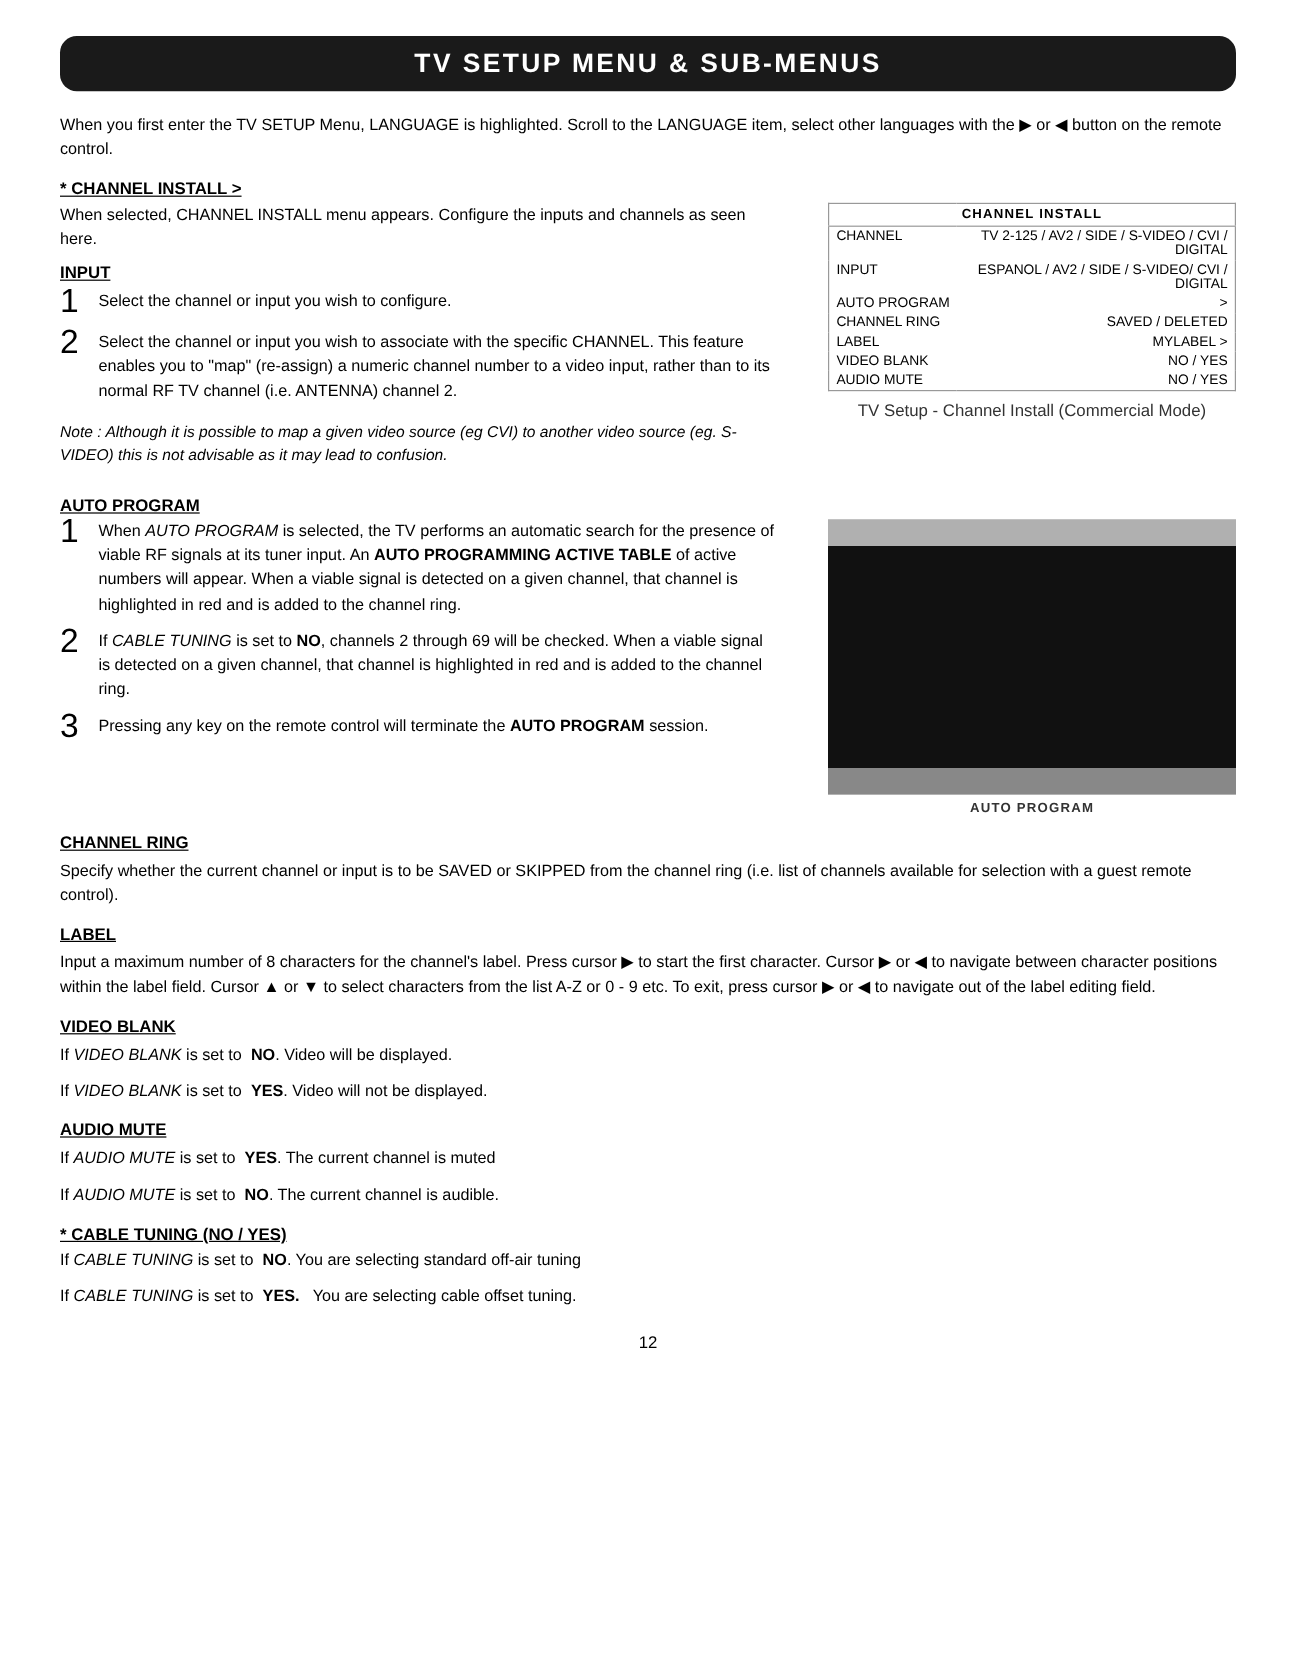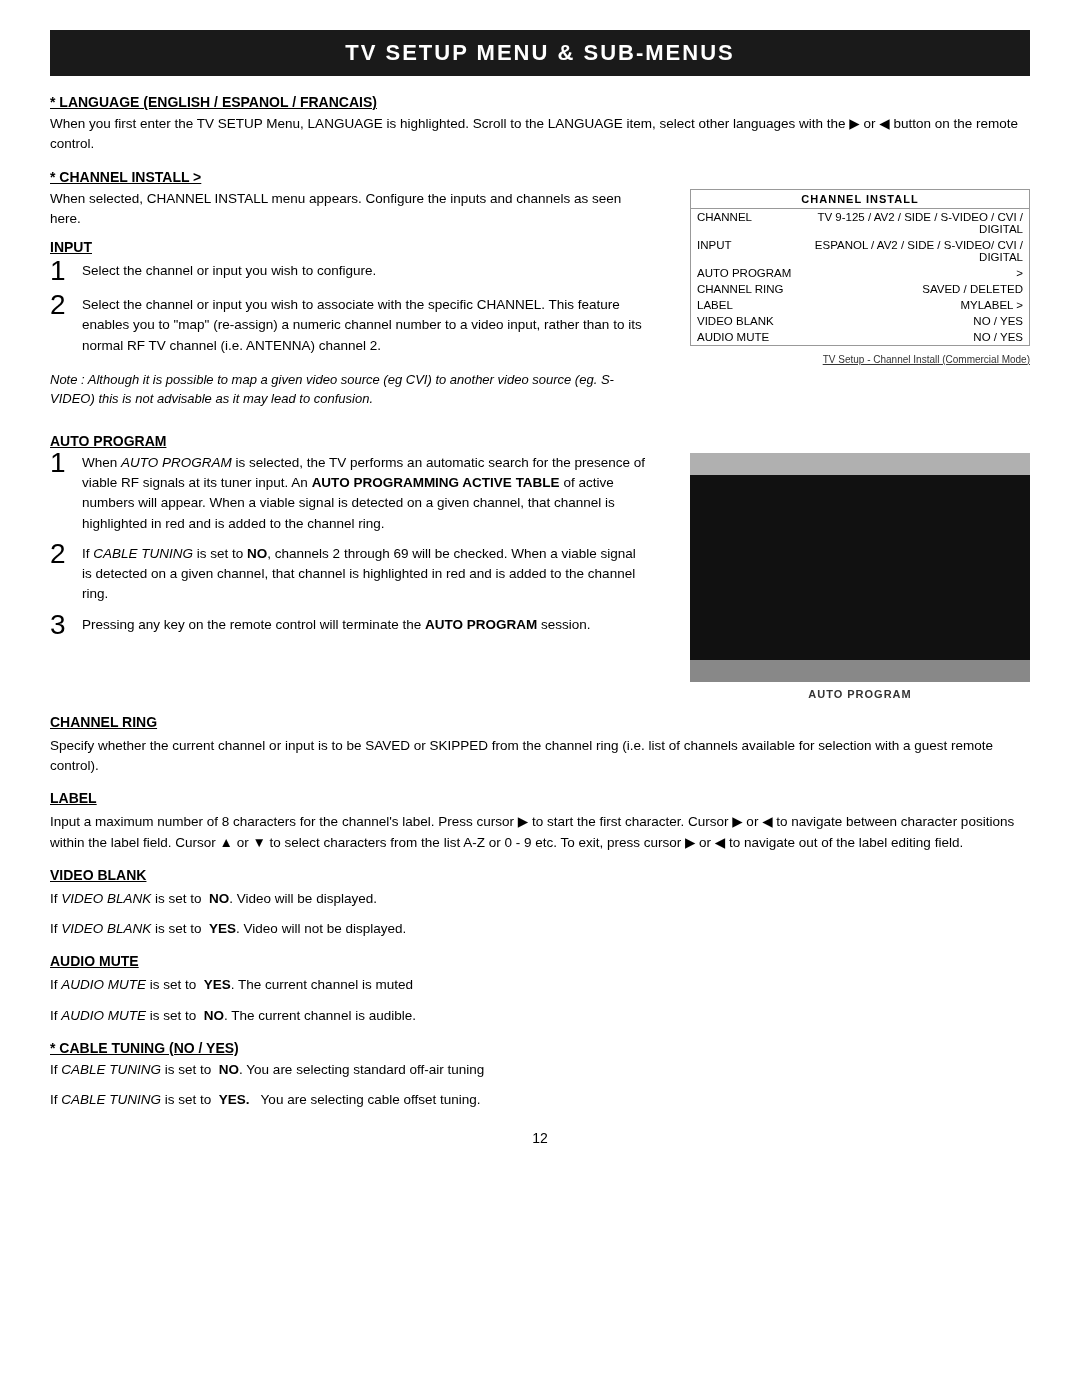--- a/index.html
+++ b/index.html
@@ -22,20 +22,21 @@
 
     .page-title {
       background: #1a1a1a;
       color: #fff;
       text-align: center;
       padding: 10px 0;
       font-size: 22px;
       font-weight: bold;
       letter-spacing: 2px;
       margin-bottom: 18px;
+      border-radius: 14px;
     }
 
     .section-heading {
       font-weight: bold;
       font-size: 14px;
       text-decoration: underline;
       margin-bottom: 4px;
     }
 
     .body-text {
@@ -92,25 +93,24 @@
     .channel-install-table .row-value {
       text-align: right;
     }
 
     .channel-install-table tr:first-child td {
       font-weight: bold;
       font-size: 11px;
     }
 
     .table-caption {
-      font-size: 10px;
-      text-align: right;
+      font-size: 14px;
+      text-align: center;
       color: #333;
       margin-top: 3px;
-      text-decoration: underline;
     }
 
     
     .auto-program-img {
       width: 100%;
       background: #888;
       position: relative;
       margin-bottom: 6px;
     }
 
@@ -199,21 +199,20 @@
     }
   </style>
 </head>
 <body>
 
 <div class="page-container">
 
   <div class="page-title">TV SETUP MENU &amp; SUB-MENUS</div>
 
   <div class="section-block">
-    <div class="section-heading">* LANGUAGE (ENGLISH / ESPANOL / FRANCAIS)</div>
     <div class="body-text">When you first enter the TV SETUP Menu, LANGUAGE is highlighted. Scroll to the LANGUAGE item, select other languages with the ▶ or ◀ button on the remote control.</div>
   </div>
 
   <div class="section-block">
     <div class="section-heading">* CHANNEL INSTALL &gt;</div>
 
     <div class="two-col">
       <div class="col-left">
 
         <div class="body-text">When selected, CHANNEL INSTALL menu appears. Configure the inputs and channels as seen here.</div>
@@ -238,21 +237,21 @@
 
       <div class="col-right">
 
         <table class="channel-install-table">
           <tbody>
               <tr>
             <td colspan="2" class="table-title">CHANNEL INSTALL</td>
           </tr>
           <tr>
             <td class="row-label">CHANNEL</td>
-            <td class="row-value">TV 9-125 / AV2 / SIDE / S-VIDEO / CVI / DIGITAL</td>
+            <td class="row-value">TV 2-125 / AV2 / SIDE / S-VIDEO / CVI / DIGITAL</td>
           </tr>
           <tr>
             <td class="row-label">INPUT</td>
             <td class="row-value">ESPANOL / AV2 / SIDE / S-VIDEO/ CVI / DIGITAL</td>
           </tr>
           <tr>
             <td class="row-label">AUTO PROGRAM</td>
             <td class="row-value">&gt;</td>
           </tr>
           <tr>

